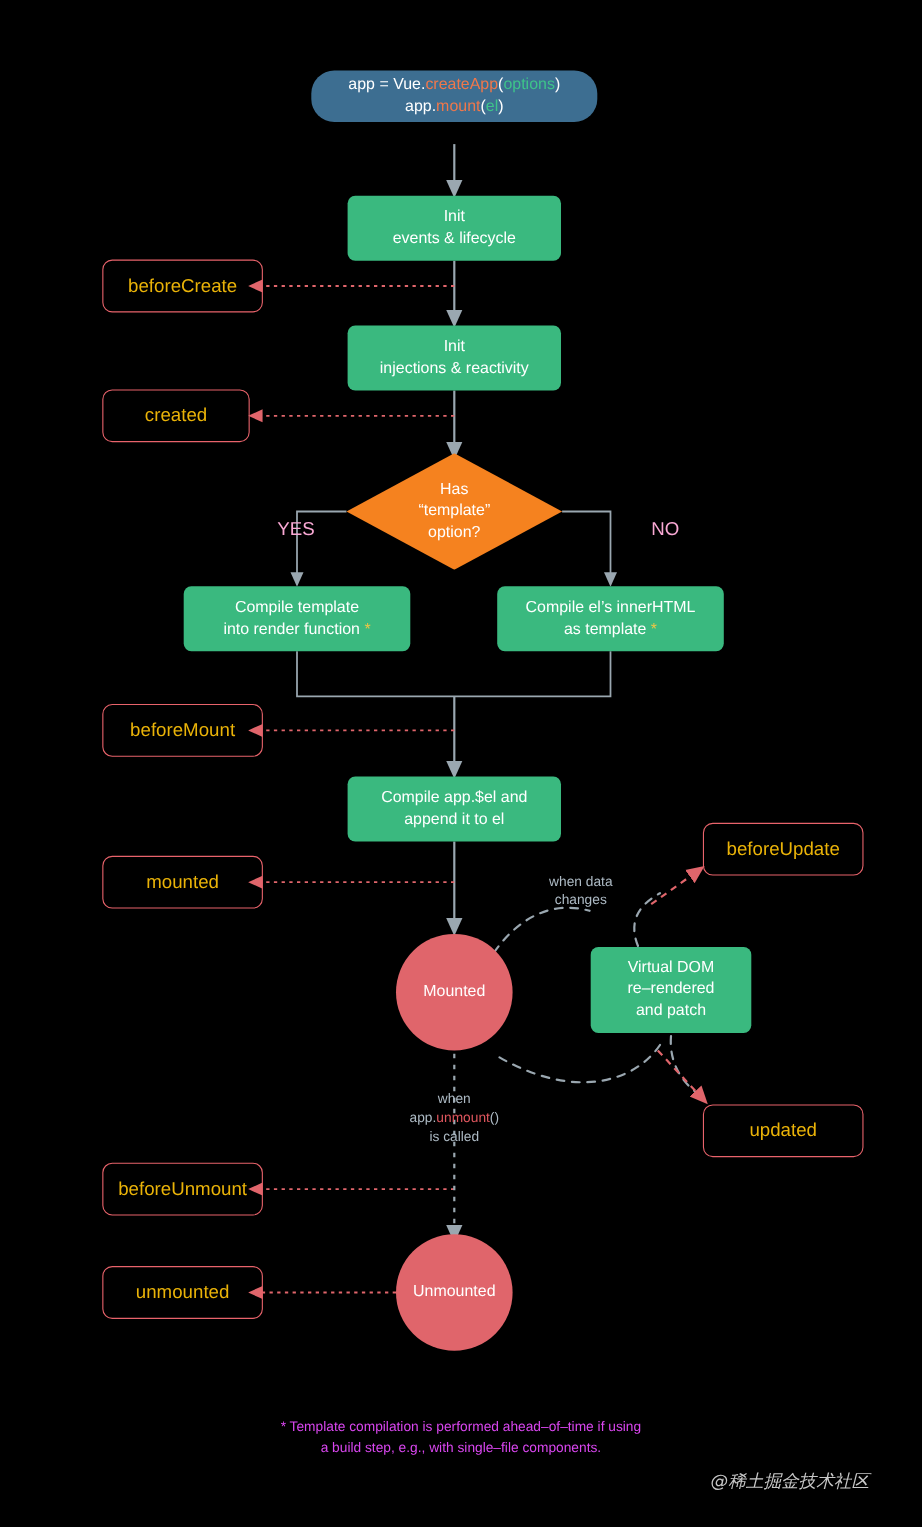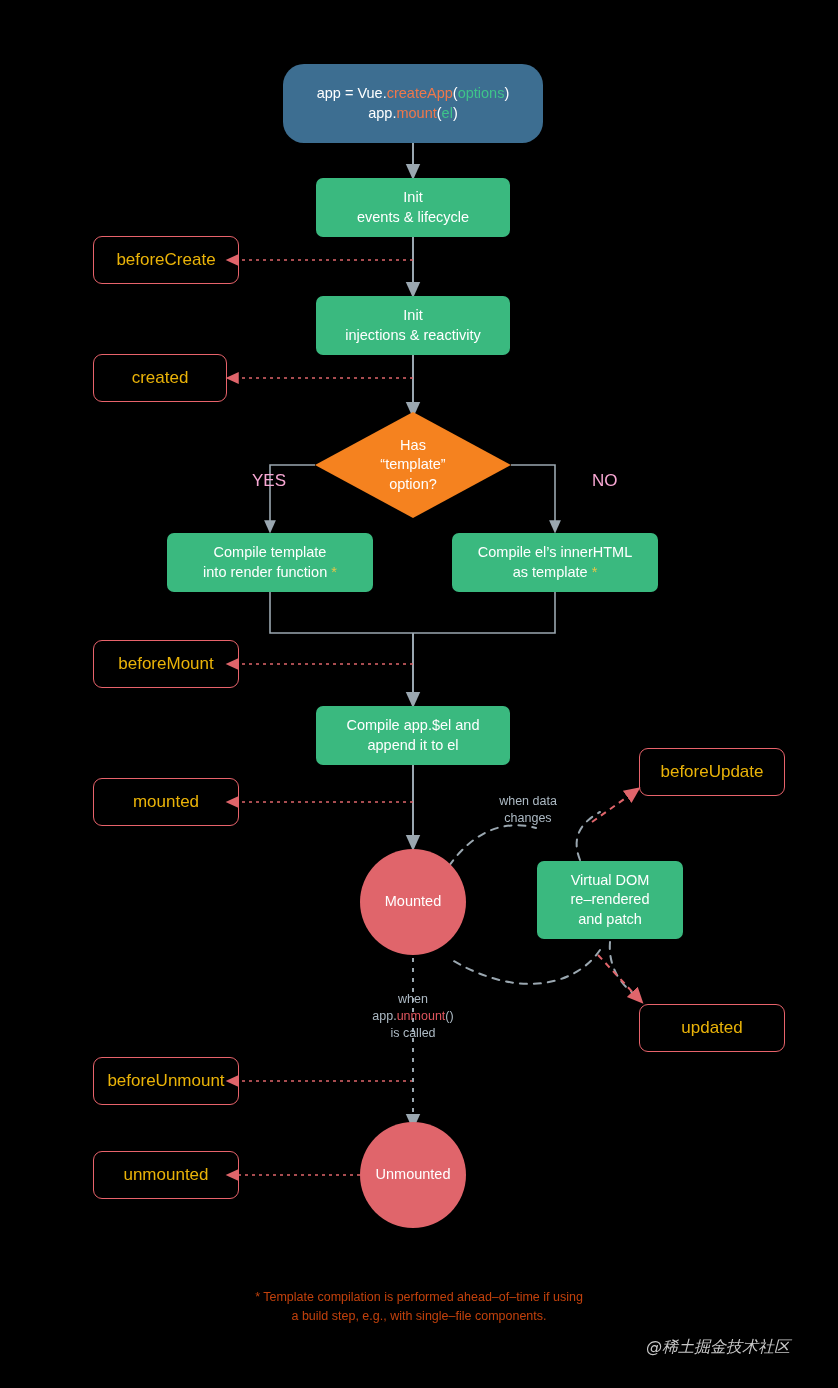--- a/index.html
+++ b/index.html
@@ -90,21 +90,21 @@
   }
   .yesno {
     position: absolute;
     color: #f9a8d4;
     font-size: 17px;
     margin-left: 24px;
   }
   .tok-red { color: #e0565e; }
   .footnote {
     position: absolute;
-    color: #c2410c;
+    color: #d946ef;
     font-size: 12.5px;
     text-align: center;
     line-height: 1.55;
     width: 100%;
     left: 0;
   }
   .watermark {
     position: absolute;
     color: #d8d8d8;
     font-size: 16px;
@@ -157,21 +157,21 @@
 
     <path d="M592,822 L634,792" fill="none" stroke="#e0656b" stroke-width="2" stroke-dasharray="6 5" marker-end="url(#arrowRedLeft)"></path>
 
     <path d="M610,942 C608,966 620,986 640,998" fill="none" stroke="#9aa7b0" stroke-width="2" stroke-dasharray="7 7" stroke-linecap="round"></path>
     <path d="M600,950 C576,985 520,1000 452,960" fill="none" stroke="#9aa7b0" stroke-width="2" stroke-dasharray="7 7" stroke-linecap="round"></path>
     <path d="M598,955 L638,998" fill="none" stroke="#e0656b" stroke-width="2" stroke-dasharray="6 5" marker-end="url(#arrowRedLeft)"></path>
 
     <line x1="413" y1="958" x2="413" y2="1122" stroke="#9aa7b0" stroke-width="2" stroke-dasharray="4 6" marker-end="url(#arrowGrayDash)"></line>
   </svg>
 
-  <div class="node box-blue" style="left:283px; top:64px; width:260px; height:79px;border-radius:21px;">
+  <div class="node box-blue" style="left:283px; top:64px; width:260px; height:47px;border-radius:21px;">
     <div>
       <span>app = Vue.</span><span class="tok-fn">createApp</span><span class="tok-paren">(</span><span class="tok-arg">options</span><span class="tok-paren">)</span><br>
       <span>app.</span><span class="tok-fn">mount</span><span class="tok-paren">(</span><span class="tok-arg">el</span><span class="tok-paren">)</span>
     </div>
   </div>
 
   <div class="node box-green" style="left:316px; top:178px; width:194px; height:59px;">
     <div>
       <span>Init</span><br>
       <span>events &amp; lifecycle</span>

